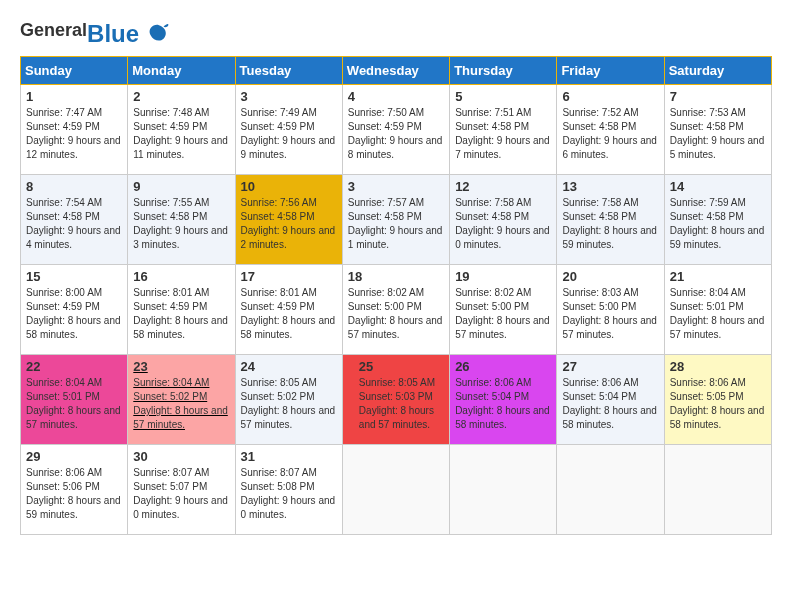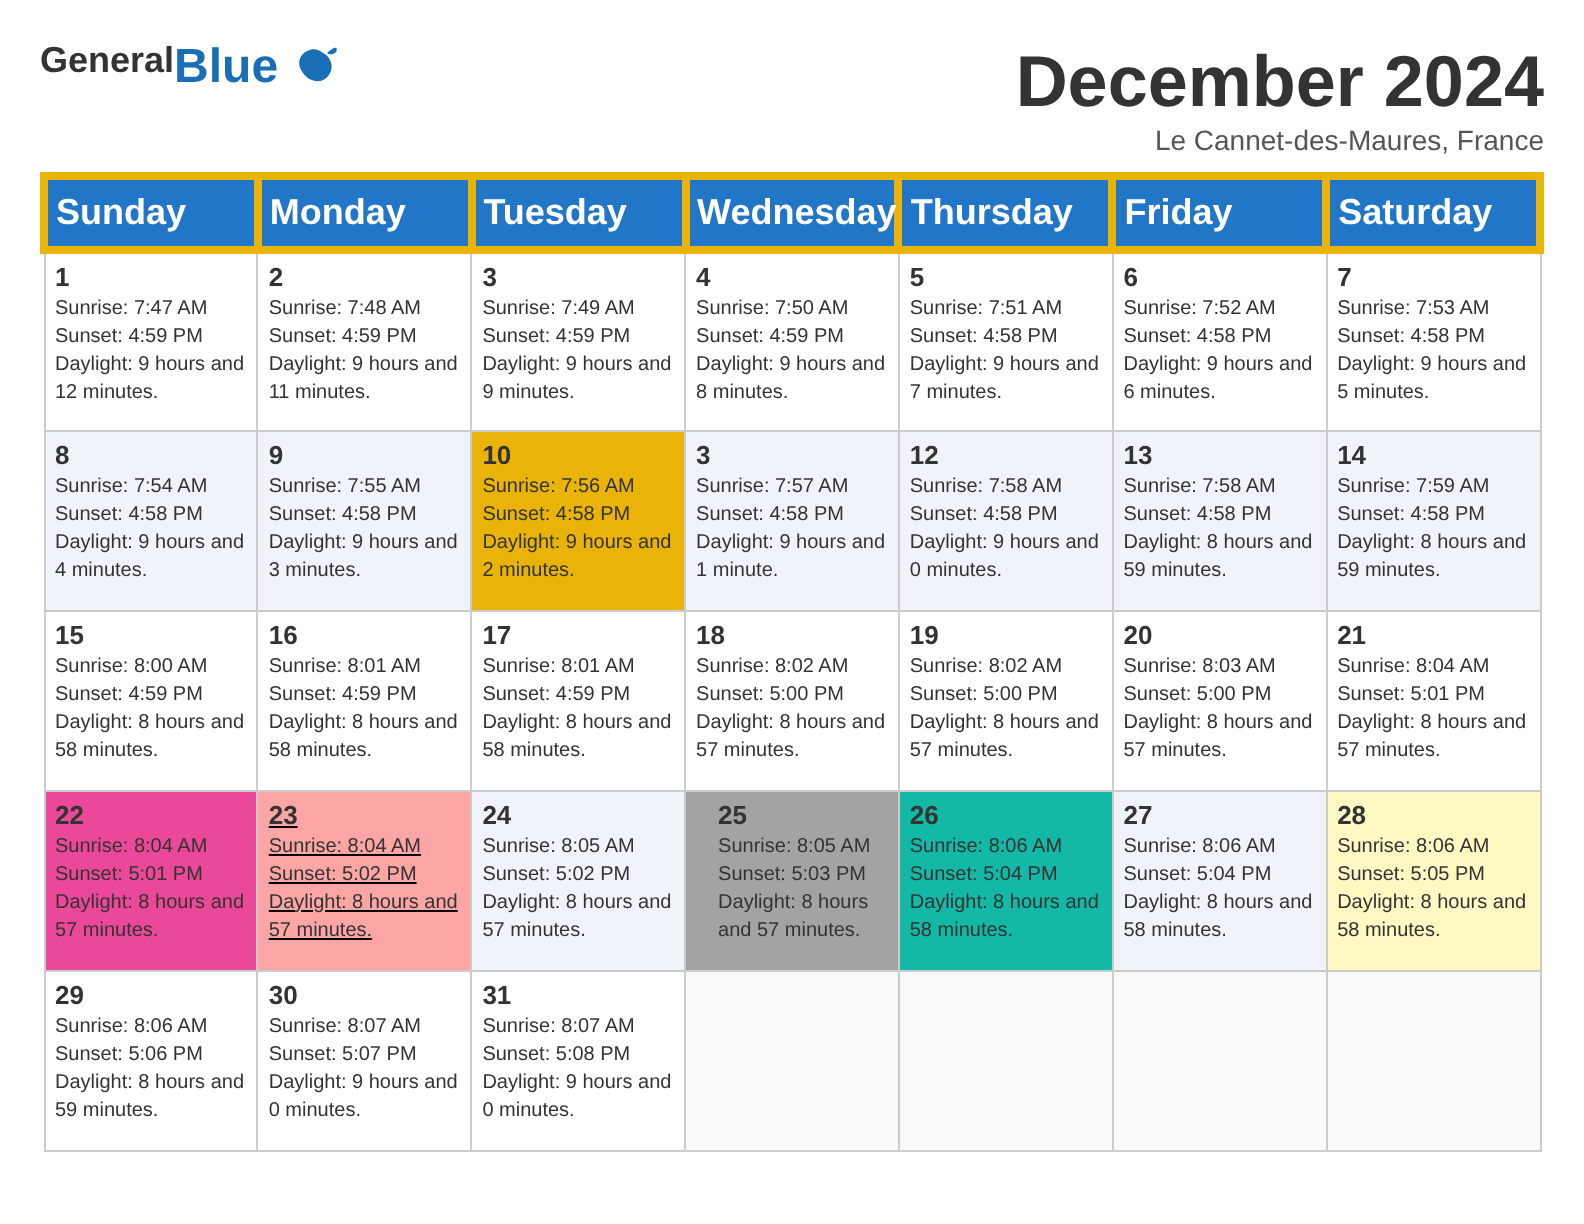--- a/index.html
+++ b/index.html
@@ -43,25 +43,25 @@
       color: #555;
     }
     .calendar {
       width: 100%;
       border-collapse: collapse;
       table-layout: fixed;
     }
     .calendar th {
       background: #2176c7;
       color: #fff;
-      font-size: 18px;
+      font-size: 13px;
       font-weight: bold;
       padding: 6px 4px;
       text-align: left;
-      border: 4px solid #eab308;
+      border: 1px solid #eab308;
     }
     .calendar td {
       border: 1px solid #ccc;
       vertical-align: top;
       padding: 4px 5px;
       background: #fff;
       height: 90px;
     }
     .calendar tr:nth-child(even) td {
       background: #f5f5f5;
@@ -87,24 +87,20 @@
 <div class="header">
   <div class="logo">
     <div class="logo-text">
       <span style="font-size:18px;font-weight:bold;color:#333;line-height:1.1">General</span>
       <span style="font-size:24px;font-weight:bold;color:#1a6eb5;line-height:1.1">Blue</span>
     </div>
     <svg class="logo-bird" viewBox="0 0 30 30" xmlns="http://www.w3.org/2000/svg">
       <path d="M15 5 C10 5, 5 10, 8 16 C11 22, 18 24, 22 20 C26 16, 25 10, 20 7 C18 5.5, 16 5, 15 5Z" fill="#1a6eb5"></path>
       <path d="M22 7 C25 4, 28 3, 27 6 C26 8, 23 8, 22 7Z" fill="#1a6eb5"></path>
     </svg>
-  </div>
-  <div class="title-area">
-    <div class="month-title">December 2024</div>
-    <div class="location">Le Cannet-des-Maures, France</div>
   </div>
 </div>
 
 <table class="calendar">
   <thead>
     <tr>
       <th>Sunday</th>
       <th>Monday</th>
       <th>Tuesday</th>
       <th>Wednesday</th>
@@ -306,29 +302,29 @@
         </div>
       </td>
         <td style="background: rgb(240, 244, 250);">
         <div class="day-num">24</div>
         <div class="day-info">
           Sunrise: 8:05 AM<br>
           Sunset: 5:02 PM<br>
           Daylight: 8 hours and 57 minutes.
         </div>
       </td>
-        <td style="background: #a3a3a3; padding-left: 16px;">
+        <td style="background: #ef4444; padding-left: 16px;">
         <div class="day-num">25</div>
         <div class="day-info">
           Sunrise: 8:05 AM<br>
           Sunset: 5:03 PM<br>
           Daylight: 8 hours and 57 minutes.
         </div>
       </td>
-        <td style="background: #14b8a6;">
+        <td style="background: #d946ef;">
         <div class="day-num">26</div>
         <div class="day-info">
           Sunrise: 8:06 AM<br>
           Sunset: 5:04 PM<br>
           Daylight: 8 hours and 58 minutes.
         </div>
       </td>
         <td style="background: rgb(240, 244, 250); margin-left: 42px;">
         <div class="day-num">27</div>
         <div class="day-info">

